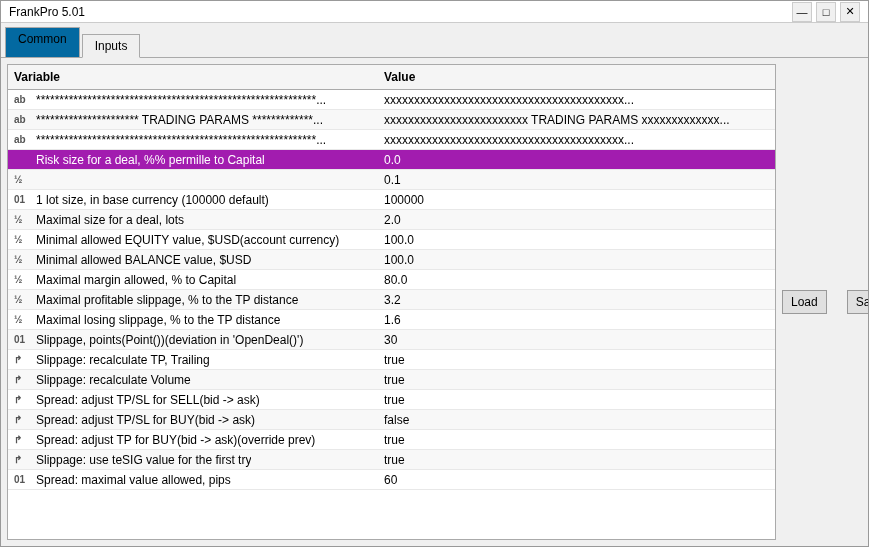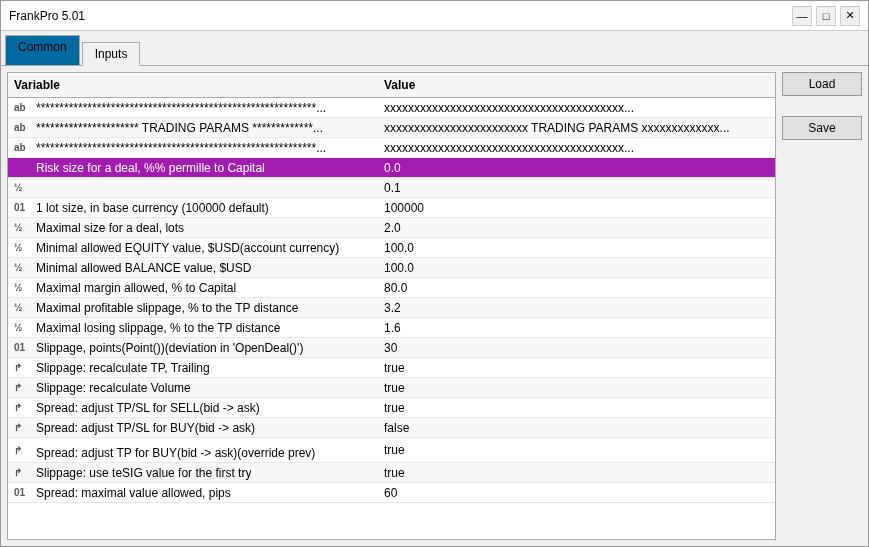--- a/index.html
+++ b/index.html
@@ -17,21 +17,21 @@
       width: 869px;
       height: 547px;
       background: #f0f0f0;
       border: 1px solid #999;
       box-shadow: 2px 2px 8px rgba(0,0,0,0.3);
       display: flex;
       flex-direction: column;
     }
     .title-bar {
       background: #fff;
-      height: 30px;
+      height: 22px;
       display: flex;
       align-items: center;
       justify-content: space-between;
       padding: 0 8px;
       border-bottom: 1px solid #ccc;
       user-select: none;
     }
     .title-bar-title {
       font-size: 12px;
       font-weight: normal;
@@ -148,23 +148,24 @@
       font-size: 10px;
       color: #555;
       min-width: 18px;
       flex-shrink: 0;
       font-weight: bold;
     }
     .table-row.selected .row-icon { color: #fff; }
 
     .side-panel {
       display: flex;
-      flex-direction: column;
+      flex-direction: row;
       gap: 20px;
       width: 80px;
+      align-items: center;
     }
     .side-btn {
       padding: 4px 8px;
       background: #e0e0e0;
       border: 1px solid #999;
       cursor: pointer;
       font-size: 12px;
       text-align: center;
     }
 
@@ -329,21 +330,21 @@
           <div class="table-row even">
             <div class="cell cell-var">
               <span class="row-icon">↱</span>
               <span style="overflow: hidden; text-overflow: ellipsis; white-space: nowrap;">Spread: adjust TP/SL for BUY(bid -&gt; ask)</span>
             </div>
             <div class="cell cell-val">false</div>
           </div>
           <div class="table-row">
             <div class="cell cell-var">
               <span class="row-icon">↱</span>
-              <span style="overflow: hidden; text-overflow: ellipsis; white-space: nowrap; margin-top: 6px;">Spread: adjust TP for BUY(bid -&gt; ask)(override prev)</span>
+              <span style="overflow: hidden; text-overflow: ellipsis; white-space: nowrap;">Spread: adjust TP for BUY(bid -&gt; ask)(override prev)</span>
             </div>
             <div class="cell cell-val">true</div>
           </div>
           <div class="table-row even">
             <div class="cell cell-var">
               <span class="row-icon">↱</span>
               <span style="overflow: hidden; text-overflow: ellipsis; white-space: nowrap;">Slippage: use teSIG value for the first try</span>
             </div>
             <div class="cell cell-val">true</div>
           </div>

